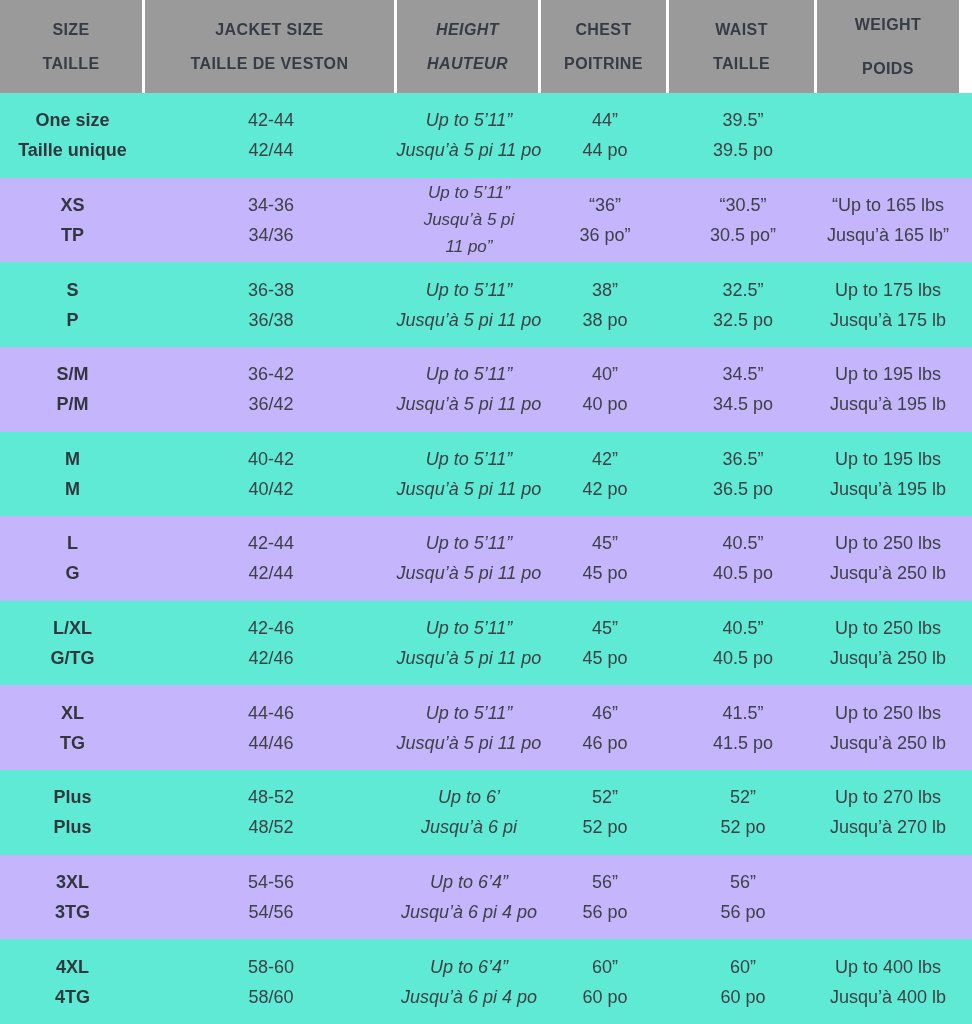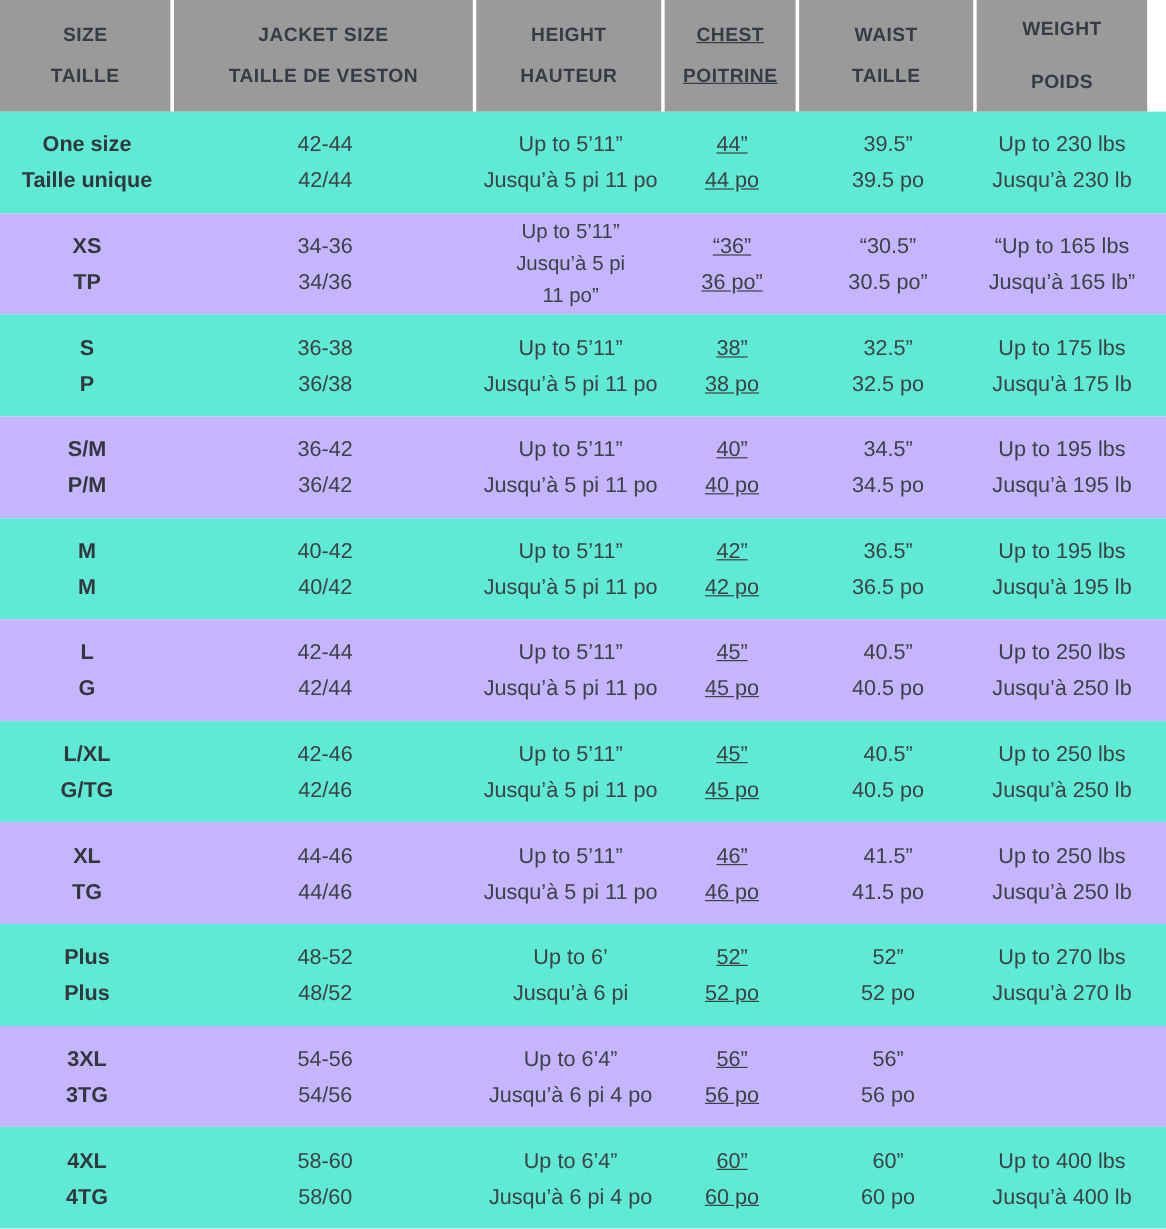--- a/index.html
+++ b/index.html
@@ -30,22 +30,22 @@
     display: flex;
     flex-direction: column;
     justify-content: center;
     align-items: center;
     text-align: center;
     border-right: 3px solid #ffffff;
   }
   .hcell:last-child { border-right: none; gap: 10px; }
   .c0 { width: 145px; }
   .c1 { width: 252px; }
-  .c2 { width: 157px; }
-  .c3 { width: 112px; text-decoration: underline; }
+  .c2 { width: 144px; font-style: italic; }
+  .c3 { width: 128px; }
   .c4 { width: 148px; }
   .c5 { width: 142px; }
   .row {
     display: flex;
     height: 84.64px;
     background: #5eead4;
   }
   .row.shaded { background: #c4b5fd; }
   .cell {
     box-sizing: border-box;
@@ -109,24 +109,20 @@
           <div class="line">Jusqu’à 5 pi 11 po</div>
         </div>
         <div class="cell c3">
           <div class="line">44”</div>
           <div class="line">44 po</div>
         </div>
         <div class="cell c4">
           <div class="line">39.5”</div>
           <div class="line">39.5 po</div>
         </div>
-        <div class="cell c5">
-          <div class="line">Up to 230 lbs</div>
-          <div class="line">Jusqu’à 230 lb</div>
-        </div>
       </div>
       <div class="row shaded">
         <div class="cell c0">
           <div class="line">XS</div>
           <div class="line">TP</div>
         </div>
         <div class="cell c1">
           <div class="line">34-36</div>
           <div class="line">34/36</div>
         </div>

